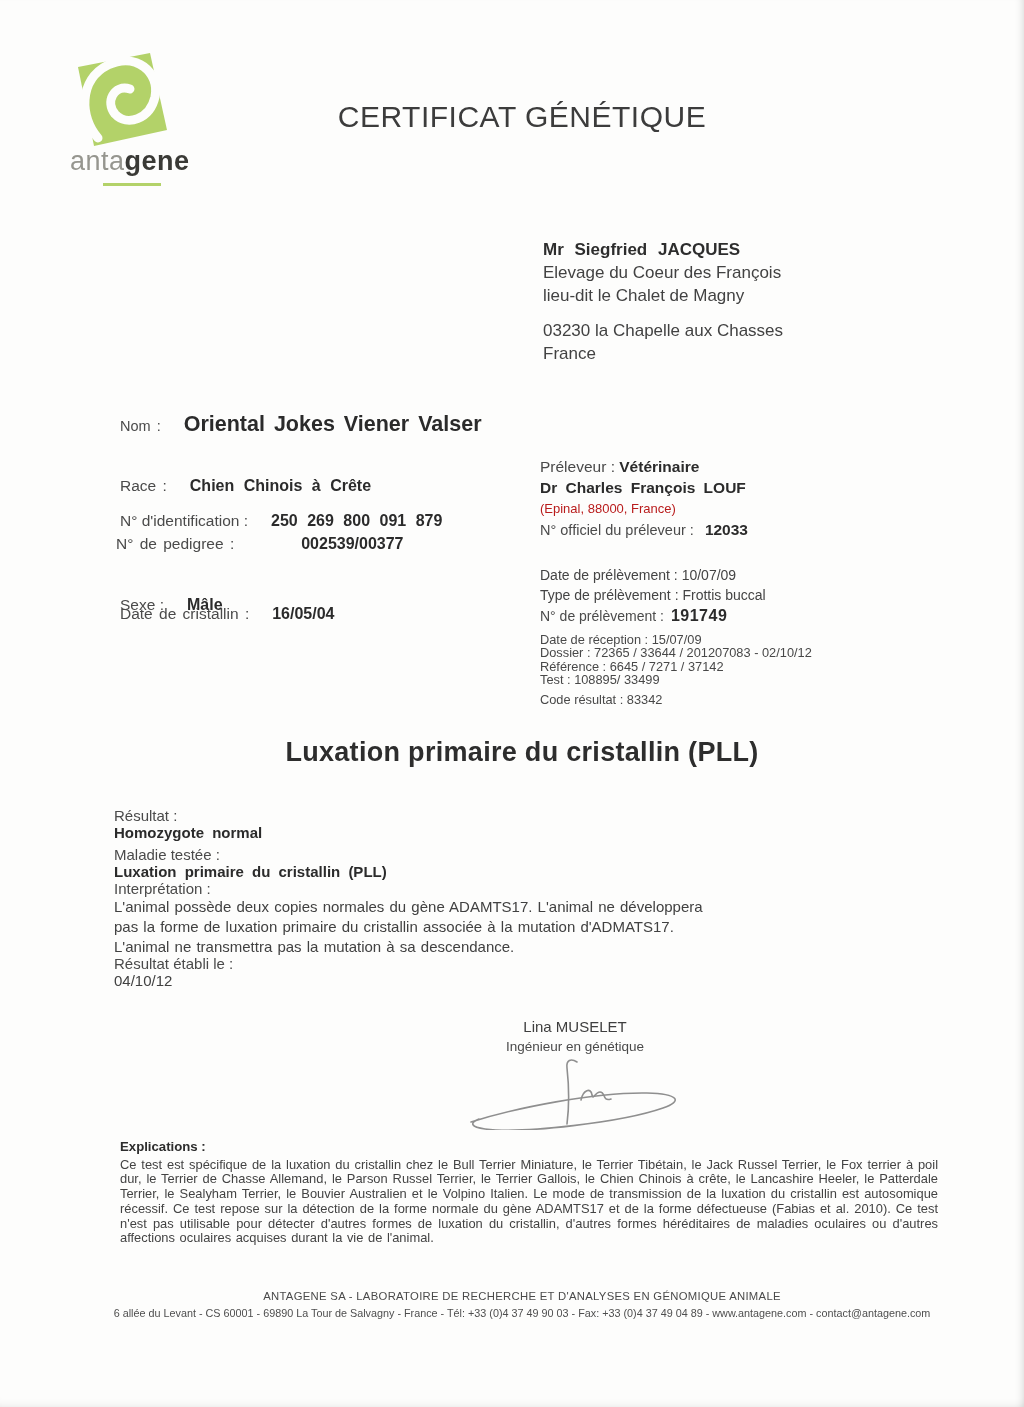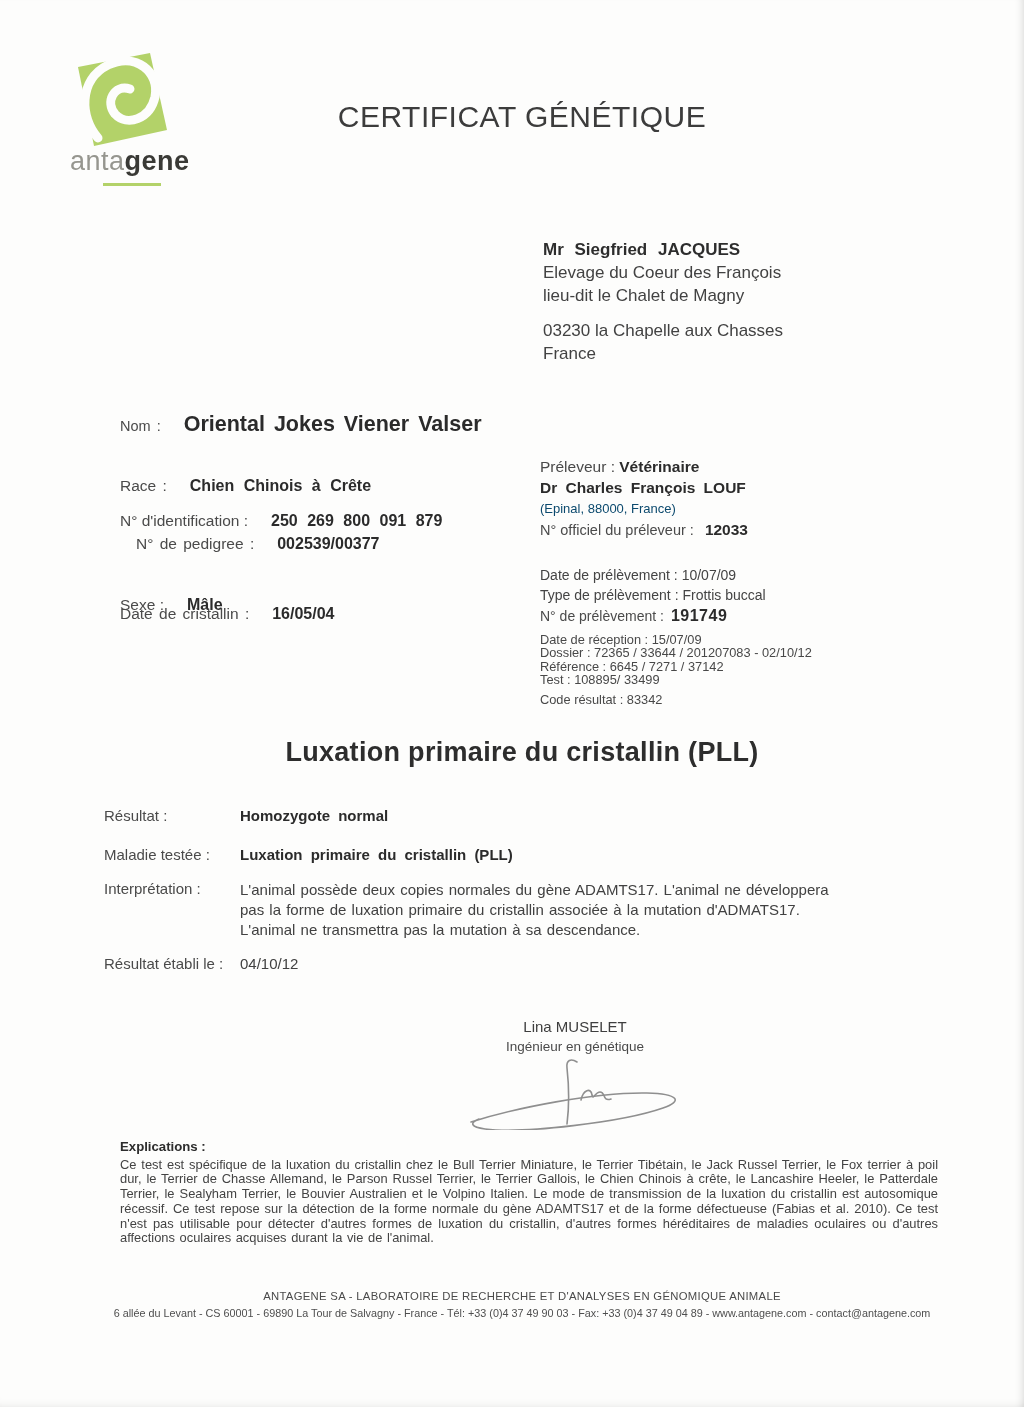--- a/index.html
+++ b/index.html
@@ -38,49 +38,49 @@
   #nom-row{left:120px;top:412px;}
   #nom-row .lbl{font-size:14.5px;word-spacing:2px;}
   #nom-row .val{font-size:21.5px;word-spacing:3px;}
 
   #race-row{left:120px;top:477px;font-size:15.5px;}
   #race-row .lbl{word-spacing:2px;}
   #race-row .val{font-size:16px;word-spacing:5px;}
 
   #id-row{left:120px;top:512px;font-size:15.5px;}
   #id-row .val{font-size:16px;word-spacing:5px;}
-  #pedigree-row{left:136px;top:535px;font-size:15.5px;word-spacing:2px;}
+  #pedigree-row{left:116px;top:535px;font-size:15.5px;word-spacing:2px;gap:44px;}
   #pedigree-row .val{font-size:16px;}
 
   #sexe-row{left:120px;top:596px;font-size:15.5px;}
   #sexe-row .val{font-size:16px;}
   #naissance-row{left:120px;top:605px;font-size:15.5px;word-spacing:2px;}
   #naissance-row .val{font-size:16px;text-align:center;}
 
   
   #preleveur{left:540px;top:456px;font-size:15.5px;line-height:21px;}
   #preleveur .p-type{font-weight:700;color:#2b2b2b;}
   #preleveur .p-name{font-weight:700;color:#2b2b2b;word-spacing:4px;}
-  #preleveur .p-loc{font-size:13px;color:#0c4a6e;}
+  #preleveur .p-loc{font-size:13px;color:#b91c1c;}
   #preleveur .p-off .val{margin-left:7px;font-size:15.5px;}
   #preleveur .p-off{font-size:14.5px;}
 
   
   #prelev-a{left:540px;top:565px;font-size:14px;line-height:20px;color:#444;}
   #prelev-a .num-row{margin-top:1px;text-align:right;}
   #prelev-a .num-row .val{font-size:16px;margin-left:7px;letter-spacing:.5px;}
   #prelev-b{left:540px;top:633px;font-size:12.8px;line-height:13.4px;color:#484848;}
   #code-line{left:540px;top:692px;font-size:12.8px;color:#484848;}
 
   
   #main-heading{left:20px;top:737px;width:1004px;text-align:center;
     font-size:27px;font-weight:700;color:#2d2d2d;letter-spacing:.3px;}
 
   
-  .res-row{position:absolute;left:104px;display:flex;font-size:15px;}
+  .res-row{position:absolute;left:114px;display:flex;font-size:15px;flex-direction:column;}
   .res-row .rl{width:136px;flex-shrink:0;color:#4a4a4a;}
   .res-row .rv{font-weight:700;color:#2b2b2b;word-spacing:4px;}
   #resultat-row{top:807px;}
   #maladie-row{top:846px;}
   #interp-row{top:880px;}
   #interp-row .rv-text{font-weight:400;color:#414141;width:604px;white-space:normal;
     font-size:15px;line-height:20px;word-spacing:1px;}
   #etabli-row{top:955px;}
   #etabli-row .rv{font-weight:400;color:#414141;word-spacing:0;}
 

